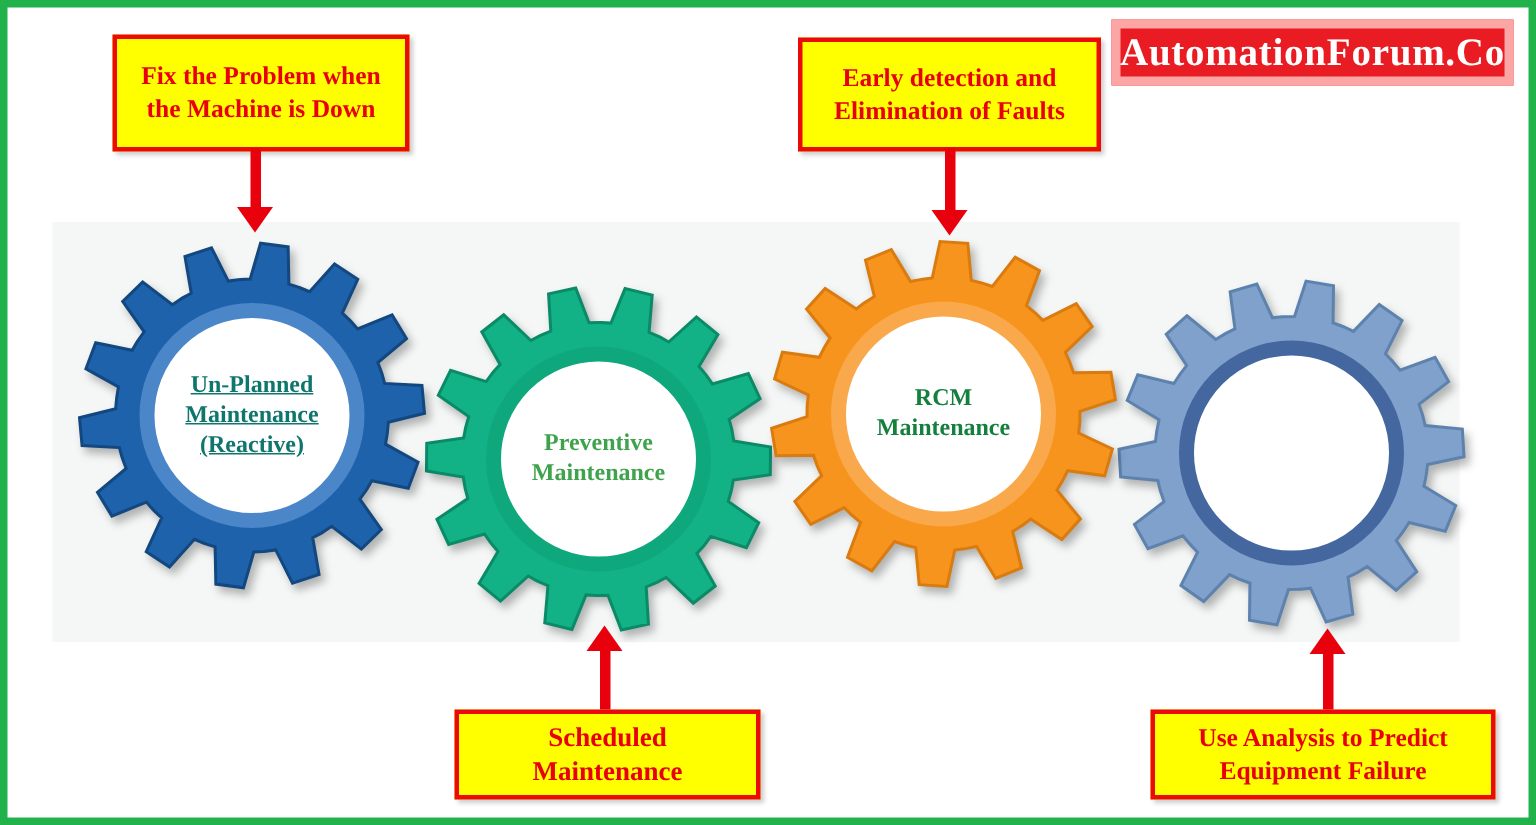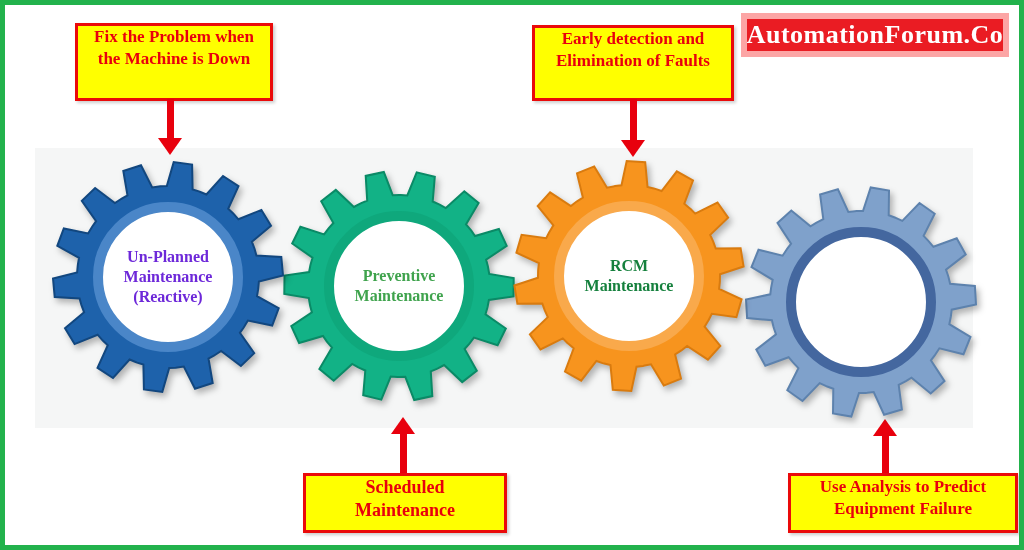--- a/index.html
+++ b/index.html
@@ -32,32 +32,32 @@
     letter-spacing: 0.5px;
   }
   .callout {
     position: absolute;
     background: #ffff00;
     border: 3px solid #ea0a0a;
     color: #e8000d;
     font-weight: bold;
     font-size: 17px;
     line-height: 1.3;
-    display: flex; align-items: flex-start; justify-content: center;
+    display: flex; align-items: center; justify-content: center;
     text-align: center;
     box-shadow: 2px 2px 3px rgba(0,0,0,0.2);
   }
   .callout .txt { display: inline-block; }
   .callout-top-left    { left: 70px;  top: 18px;  width: 198px; height: 78px; }
   .callout-top-left .txt { width: 168px; }
   .callout-top-middle  { left: 527px; top: 20px;  width: 202px; height: 76px; }
   .callout-top-middle .txt { width: 176px; }
   .callout-bottom-middle { left: 298px; top: 468px; width: 204px; height: 60px; font-size: 18px; }
   .callout-bottom-middle .txt { width: 140px; }
-  .callout-bottom-right  { left: 762px; top: 468px; width: 230px; height: 60px; margin-left: 21px; }
+  .callout-bottom-right  { left: 762px; top: 468px; width: 230px; height: 60px; }
   .callout-bottom-right .txt { width: 212px; }
 
   .arrow {
     position: absolute;
     width: 24px;
     display: flex; flex-direction: column; align-items: center;
   }
   .arrow .shaft { width: 7px; background: #e8000d; flex: 1; }
   .arrow .head { width: 0; height: 0; border-left: 12px solid transparent; border-right: 12px solid transparent; }
   .arrow.down .head { border-top: 17px solid #e8000d; }
@@ -73,21 +73,21 @@
     position: absolute;
     left: 50%; top: 50%;
     transform: translate(-50%, -50%);
     width: 118px;
     text-align: center;
     font-weight: bold;
     font-size: 16px;
     line-height: 1.25;
   }
   .gear-1 { left: 43px;  top: 152px; z-index: 4; }
-  .gear-2 { left: 274px; top: 161px; z-index: 1; }
+  .gear-2 { left: 274px; top: 181px; z-index: 1; }
   .gear-3 { left: 504px; top: 151px; z-index: 3; }
   .gear-4 { left: 736px; top: 177px; z-index: 2; }
 </style>
 </head>
 <body>
 
 <div class="canvas">
 
   <div class="backdrop"></div>
 
@@ -123,21 +123,21 @@
   <div class="arrow up arrow-4">
     <div class="head"></div>
     <div class="shaft"></div>
   </div>
 
   <div class="gear gear-1">
     <svg width="240" height="240" viewBox="-120 -120 240 240">
       <path class="gear-body" stroke-width="2" d="M90.1,12.7L89.0,19.1L110.7,31.1L104.2,48.5L79.9,43.5L76.6,49.1L75.7,50.5L71.9,55.8L86.2,76.1L72.9,89.0L53.1,73.9L47.7,77.5L46.3,78.4L40.5,81.5L44.7,106.0L27.0,111.8L15.8,89.6L9.3,90.5L7.7,90.7L1.2,91.0L-5.7,114.9L-24.1,112.4L-24.6,87.6L-30.9,85.6L-32.4,85.0L-38.4,82.5L-55.0,101.0L-70.5,90.8L-60.2,68.2L-65.0,63.7L-66.1,62.6L-70.4,57.7L-93.4,67.1L-103.0,51.2L-83.9,35.3L-86.2,29.2L-86.7,27.7L-88.4,21.4L-113.3,20.0L-115.0,1.5L-90.9,-4.5L-90.3,-11.0L-90.1,-12.7L-89.0,-19.1L-110.7,-31.1L-104.2,-48.5L-79.9,-43.5L-76.6,-49.1L-75.7,-50.5L-71.9,-55.8L-86.2,-76.1L-72.9,-89.0L-53.1,-73.9L-47.7,-77.5L-46.3,-78.4L-40.5,-81.5L-44.7,-106.0L-27.0,-111.8L-15.8,-89.6L-9.3,-90.5L-7.7,-90.7L-1.2,-91.0L5.7,-114.9L24.1,-112.4L24.6,-87.6L30.9,-85.6L32.4,-85.0L38.4,-82.5L55.0,-101.0L70.5,-90.8L60.2,-68.2L65.0,-63.7L66.1,-62.6L70.4,-57.7L93.4,-67.1L103.0,-51.2L83.9,-35.3L86.2,-29.2L86.7,-27.7L88.4,-21.4L113.3,-20.0L115.0,-1.5L90.9,4.5L90.3,11.0Z" fill="#1e62ab" stroke="#12477f"></path>
       <circle class="gear-hub" r="70" fill="#ffffff" stroke-width="10" stroke="#4a86c8"></circle>
     </svg>
-    <div class="label" style="color: #6d28d9;">Un-Planned Maintenance (Reactive)</div>
+    <div class="label" style="color: #0f766e; text-decoration: underline;">Un-Planned Maintenance (Reactive)</div>
   </div>
 
   <div class="gear gear-2">
     <svg width="240" height="240" viewBox="-120 -120 240 240">
       <path class="gear-body" stroke-width="2" d="M88.3,22.0L86.5,28.3L106.8,42.5L98.6,59.2L74.9,51.6L71.0,56.9L70.0,58.1L65.6,63.0L77.8,84.7L63.2,96.1L45.1,79.0L39.3,82.1L37.8,82.8L31.8,85.3L33.3,110.1L15.2,114.0L6.3,90.8L-0.2,91.0L-1.8,91.0L-8.3,90.6L-17.7,113.6L-35.8,109.3L-33.7,84.5L-39.6,81.9L-41.1,81.2L-46.8,78.0L-65.3,94.7L-79.6,83.0L-67.0,61.6L-71.3,56.6L-72.3,55.3L-76.0,50.0L-99.9,57.0L-107.7,40.2L-87.1,26.4L-88.8,20.1L-89.1,18.5L-90.2,12.0L-114.7,8.0L-114.5,-10.5L-89.9,-14.0L-88.7,-20.4L-88.3,-22.0L-86.5,-28.3L-106.8,-42.5L-98.6,-59.2L-74.9,-51.6L-71.0,-56.9L-70.0,-58.1L-65.6,-63.0L-77.8,-84.7L-63.2,-96.1L-45.1,-79.0L-39.3,-82.1L-37.8,-82.8L-31.8,-85.3L-33.3,-110.1L-15.2,-114.0L-6.3,-90.8L0.2,-91.0L1.8,-91.0L8.3,-90.6L17.7,-113.6L35.8,-109.3L33.7,-84.5L39.6,-81.9L41.1,-81.2L46.8,-78.0L65.3,-94.7L79.6,-83.0L67.0,-61.6L71.3,-56.6L72.3,-55.3L76.0,-50.0L99.9,-57.0L107.7,-40.2L87.1,-26.4L88.8,-20.1L89.1,-18.5L90.2,-12.0L114.7,-8.0L114.5,10.5L89.9,14.0L88.7,20.4Z" fill="#12b286" stroke="#0a8a66"></path>
       <circle class="gear-hub" r="70" fill="#ffffff" stroke-width="10" stroke="#0fa87c"></circle>
     </svg>
     <div class="label" style="color: rgb(63, 163, 77);">Preventive Maintenance</div>
   </div>
 

